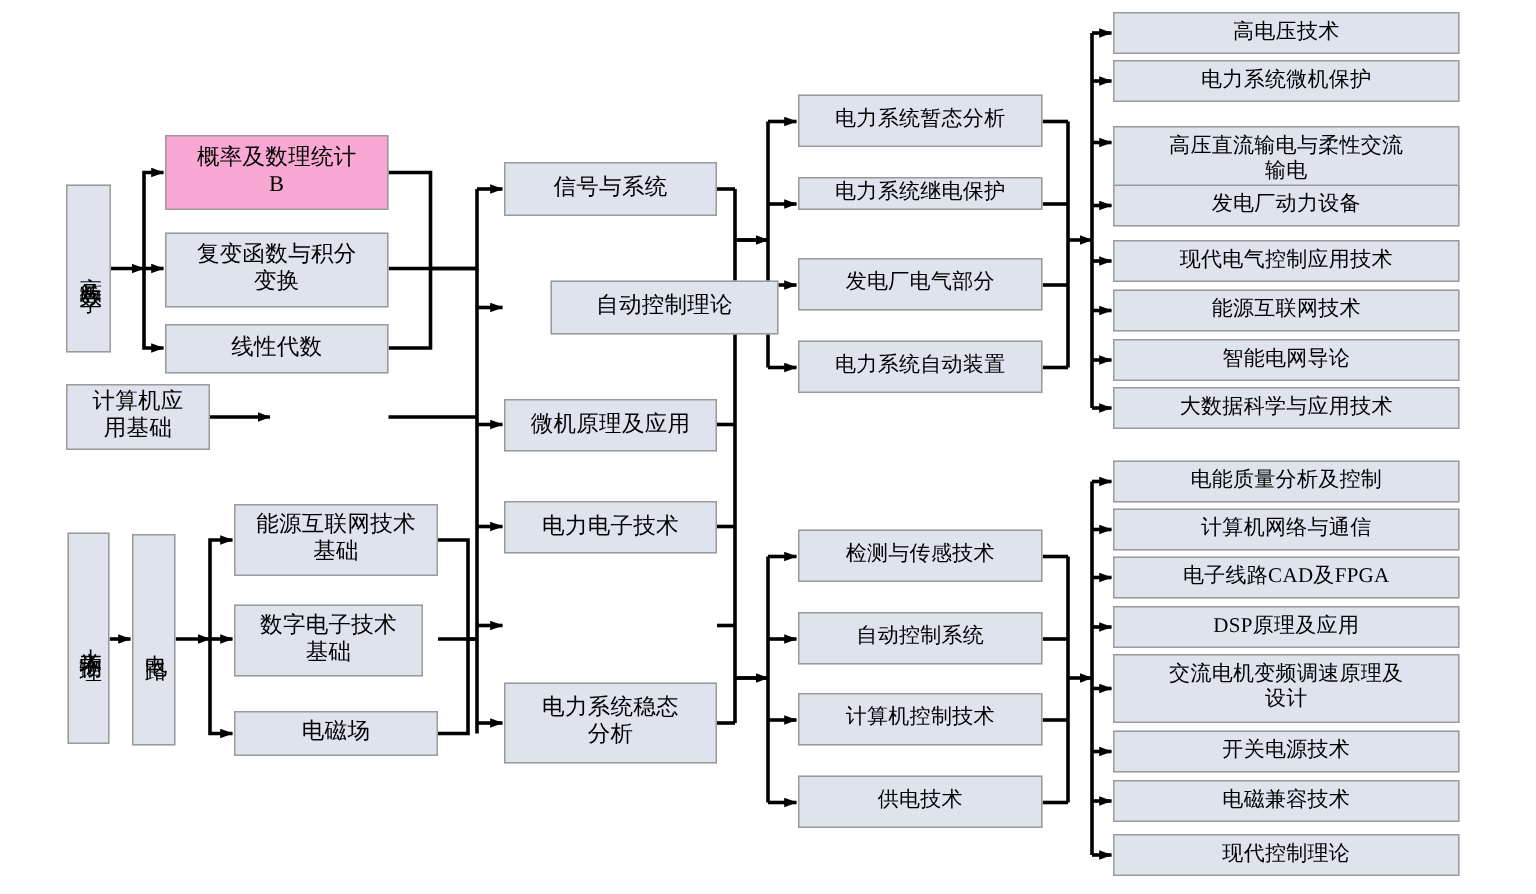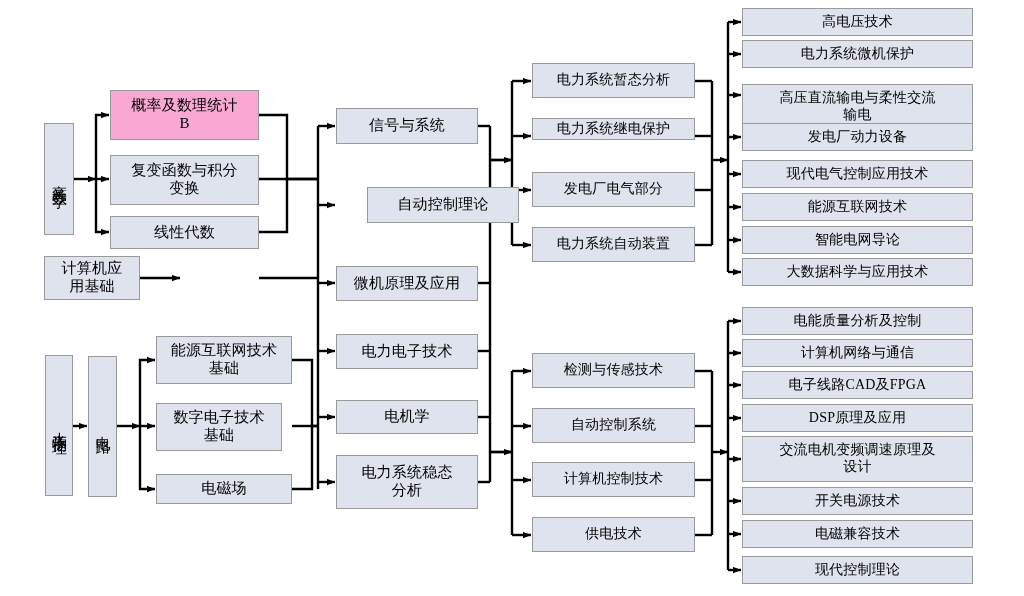--- a/index.html
+++ b/index.html
@@ -168,21 +168,20 @@
   <div class="node" style="left: 156px; top: 336px; width: 136px; height: 48px; background: rgb(223, 227, 238); border-color: rgb(154, 154, 154);">能源互联网技术
 基础</div>
   <div class="node" style="left: 156px; top: 403px; width: 126px; height: 48px; background: rgb(223, 227, 238); border-color: rgb(154, 154, 154);">数字电子技术
 基础</div>
   <div class="node" style="left: 156px; top: 474px; width: 136px; height: 30px; background: rgb(223, 227, 238); border-color: rgb(154, 154, 154);">电磁场</div>
 
   <div class="node" style="left: 336px; top: 108px; width: 142px; height: 36px; background: rgb(223, 227, 238); border-color: rgb(154, 154, 154);">信号与系统</div>
   <div class="node" style="left: 336px; top: 187px; width: 152px; height: 36px; background: rgb(223, 227, 238); border-color: rgb(154, 154, 154); margin-left: 31px;">自动控制理论</div>
   <div class="node" style="left: 336px; top: 266px; width: 142px; height: 35px; background: rgb(223, 227, 238); border-color: rgb(154, 154, 154);">微机原理及应用</div>
   <div class="node" style="left: 336px; top: 334px; width: 142px; height: 35px; background: rgb(223, 227, 238); border-color: rgb(154, 154, 154);">电力电子技术</div>
-  <div class="node" style="left: 336px; top: 400px; width: 142px; height: 34px; background: rgb(223, 227, 238); border-color: rgb(154, 154, 154);">电机学</div>
   <div class="node" style="left: 336px; top: 455px; width: 142px; height: 54px; background: rgb(223, 227, 238); border-color: rgb(154, 154, 154);">电力系统稳态
 分析</div>
 
   <div class="node s14" style="left: 532px; top: 63px; width: 163px; height: 35px; background: rgb(223, 227, 238); border-color: rgb(154, 154, 154);">电力系统暂态分析</div>
   <div class="node s14" style="left: 532px; top: 118px; width: 163px; height: 22px; background: rgb(223, 227, 238); border-color: rgb(154, 154, 154);">电力系统继电保护</div>
   <div class="node s14" style="left: 532px; top: 172px; width: 163px; height: 35px; background: rgb(223, 227, 238); border-color: rgb(154, 154, 154);">发电厂电气部分</div>
   <div class="node s14" style="left: 532px; top: 227px; width: 163px; height: 35px; background: rgb(223, 227, 238); border-color: rgb(154, 154, 154);">电力系统自动装置</div>
 
   <div class="node s14" style="left: 532px; top: 353px; width: 163px; height: 35px; background: rgb(223, 227, 238); border-color: rgb(154, 154, 154);">检测与传感技术</div>
   <div class="node s14" style="left: 532px; top: 408px; width: 163px; height: 35px; background: rgb(223, 227, 238); border-color: rgb(154, 154, 154);">自动控制系统</div>

